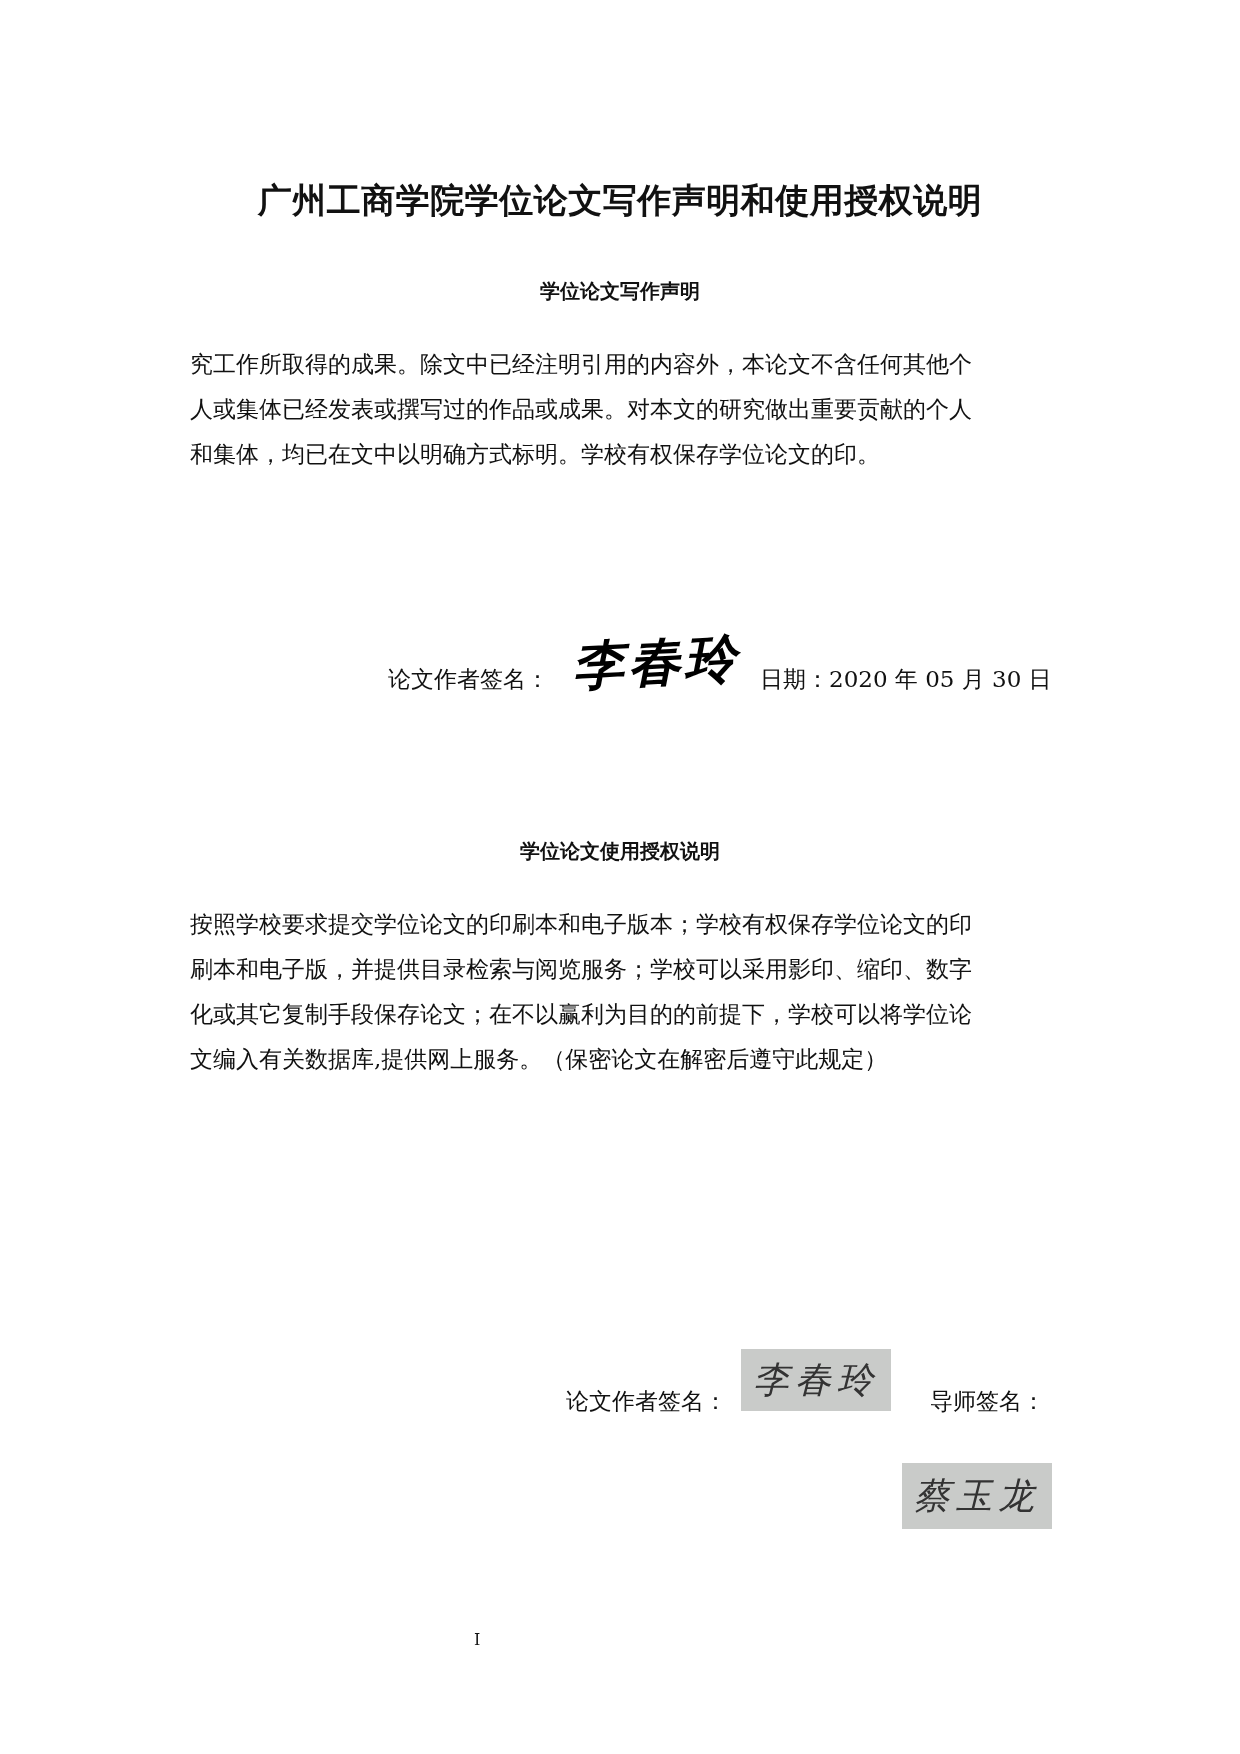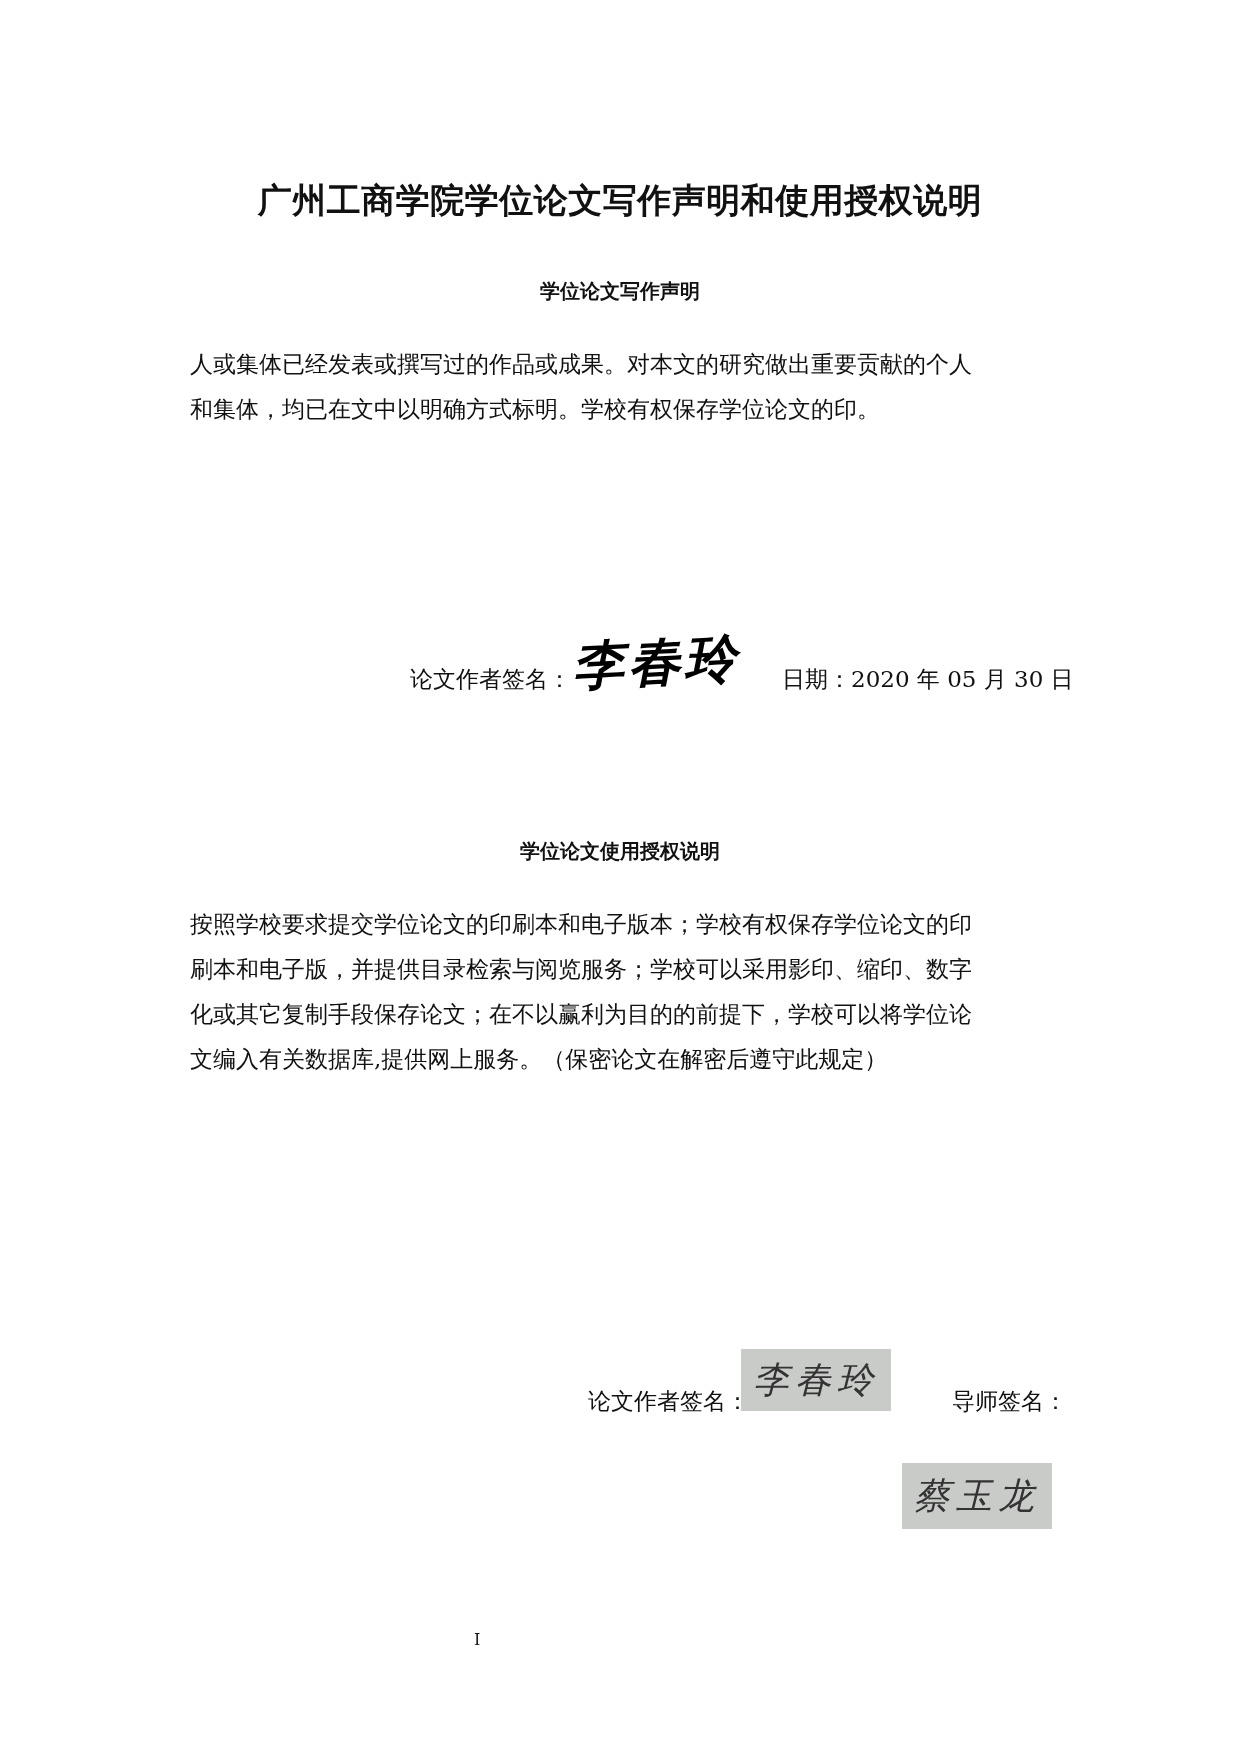--- a/index.html
+++ b/index.html
@@ -6,35 +6,36 @@
     body { width: 1240px; height: 1754px; position: relative; overflow: hidden;
            font-family: "DejaVu Serif", "Liberation Serif", serif; color: #111; }
     .abs { position: absolute; }
     .title { left: 0; width: 1240px; top: 178px; text-align: center; font-size: 34px;
              font-weight: bold; font-family: "DejaVu Sans", "Liberation Sans", sans-serif; letter-spacing: 0.5px; }
     .h2 { left: 0; width: 1240px; text-align: center; font-size: 20px; font-weight: bold;
           font-family: "DejaVu Sans", "Liberation Sans", sans-serif; }
     .para { left: 190px; width: 870px; font-size: 23px; line-height: 45px; text-align: justify; }
     .para p { margin: 0; }
     .indent { text-indent: 46px; }
-    .sigline { font-size: 23px; white-space: nowrap; margin-left: 22px; }
+    .sigline { font-size: 23px; white-space: nowrap; }
     .sig-ink { font-family: "DejaVu Serif", serif; font-style: italic; font-weight: bold; font-size: 52px;
                letter-spacing: 4px; color: #000; transform: rotate(-3deg); display: inline-block; }
     .sig-photo { background: #c9cbc9; display: flex; align-items: center; justify-content: center;
                  font-family: "DejaVu Serif", serif; font-style: italic; color: #333; font-size: 36px; letter-spacing: 6px; }
     .page-num { left: 474px; top: 1630px; font-size: 16px; }
   </style>
 </head>
 <body>
 
 <div class="abs title">广州工商学院学位论文写作声明和使用授权说明</div>
 
 <div class="abs h2" style="top:278px;">学位论文写作声明</div>
 
 <div class="abs para" style="top:342px;">
+  <p>究工作所取得的成果。除文中已经注明引用的内容外，本论文不含任何其他个</p>
   <p>人或集体已经发表或撰写过的作品或成果。对本文的研究做出重要贡献的个人</p>
   <p>和集体，均已在文中以明确方式标明。学校有权保存学位论文的印。</p>
 </div>
 
 <div class="abs sigline" style="left:388px; top:664px;">论文作者签名：</div>
 <div class="abs sig-ink" style="left:572px; top:628px;">李春玲</div>
 <div class="abs sigline" style="left:760px; top:664px;">
   <span>日期：</span><span>2020 年  05 月 30 日</span>
 </div>
 

